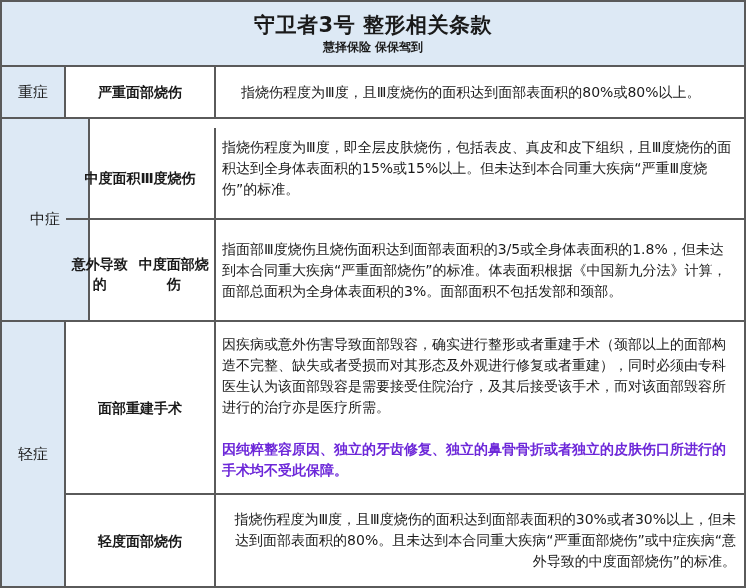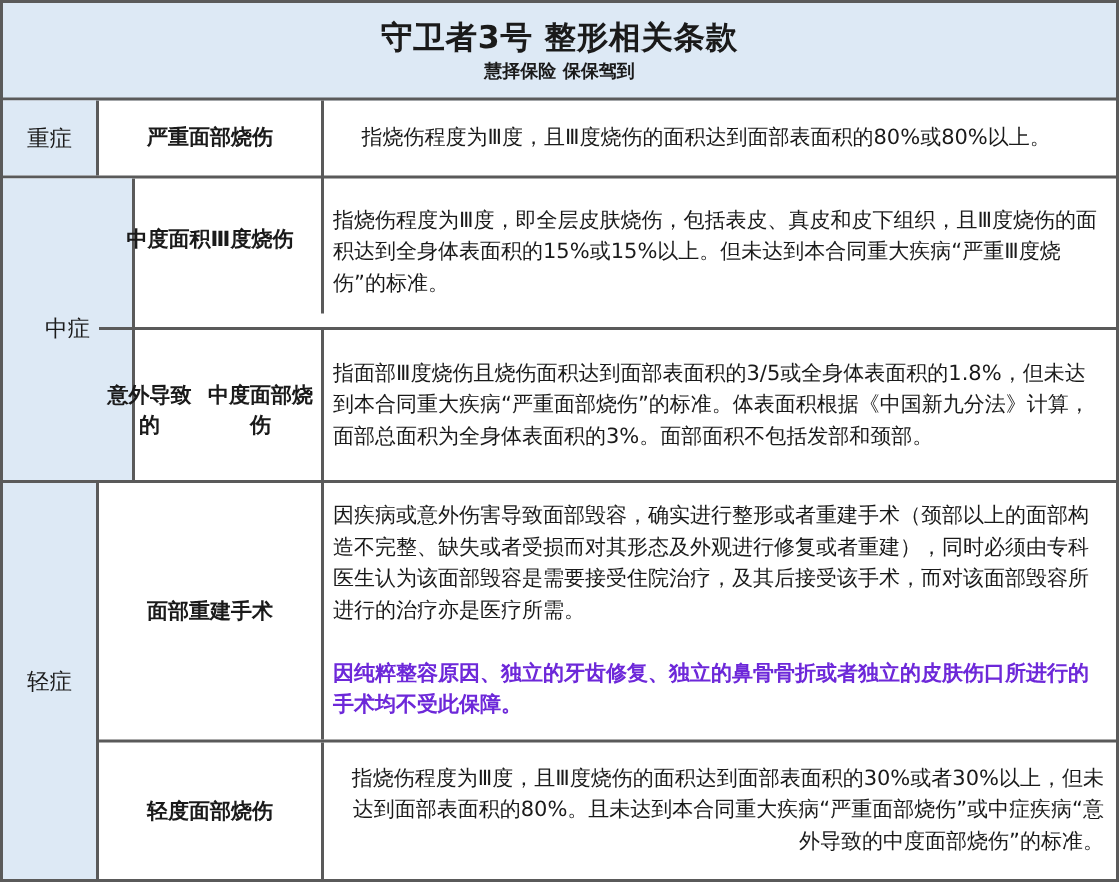--- a/index.html
+++ b/index.html
@@ -27,21 +27,21 @@
   </div>
 
   <div class="cell cat" style="left:0;top:65px;width:64px;height:50px;font-family:Liberation Mono, monospace;">重症</div>
   <div class="cell name" style="left:64px;top:65px;width:150px;height:50px;">严重面部烧伤</div>
   <div class="cell desc" style="left:214px;top:65px;width:528px;height:50px;padding-left:25px;">
     <span class="body">指烧伤程度为Ⅲ度，且Ⅲ度烧伤的面积达到面部表面积的80%或80%以上。</span>
   </div>
   <div class="hline" style="left:0;top:115px;width:742px;"></div>
 
   <div class="cell cat" style="left:0;top:117px;width:88px;height:201px;">中症</div>
-  <div class="cell name" style="left:64px;top:108px;width:150px;height:99px;">中度面积Ⅲ度烧伤</div>
+  <div class="cell name" style="left:64px;top:126px;width:150px;height:99px;">中度面积Ⅲ度烧伤</div>
   <div class="cell desc" style="left:214px;top:117px;width:528px;height:99px;">
     <span class="body">指烧伤程度为Ⅲ度，即全层皮肤烧伤，包括表皮、真皮和皮下组织，且Ⅲ度烧伤的面积达到全身体表面积的15%或15%以上。但未达到本合同重大疾病“严重Ⅲ度烧伤”的标准。</span>
   </div>
   <div class="hline" style="left:64px;top:216px;width:678px;"></div>
   <div class="cell name" style="left:64px;top:218px;width:150px;height:108px;flex-direction:row;justify-content:center;">
     <span>意外导致的</span>
     <span>中度面部烧伤</span>
   </div>
   <div class="cell desc" style="left:214px;top:218px;width:528px;height:100px;">
     <span class="body">指面部Ⅲ度烧伤且烧伤面积达到面部表面积的3/5或全身体表面积的1.8%，但未达到本合同重大疾病“严重面部烧伤”的标准。体表面积根据《中国新九分法》计算，面部总面积为全身体表面积的3%。面部面积不包括发部和颈部。</span>

